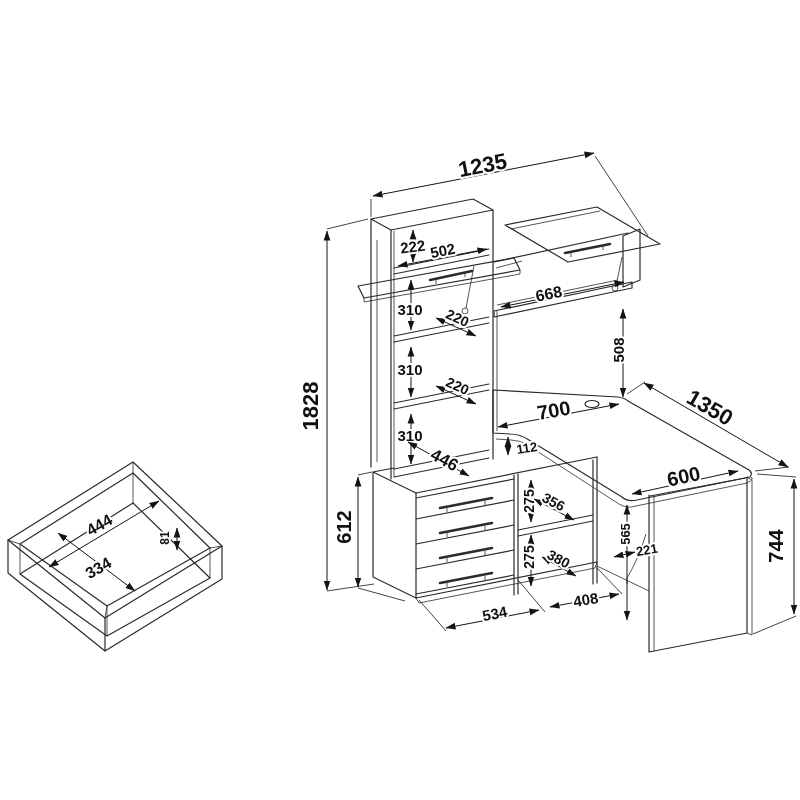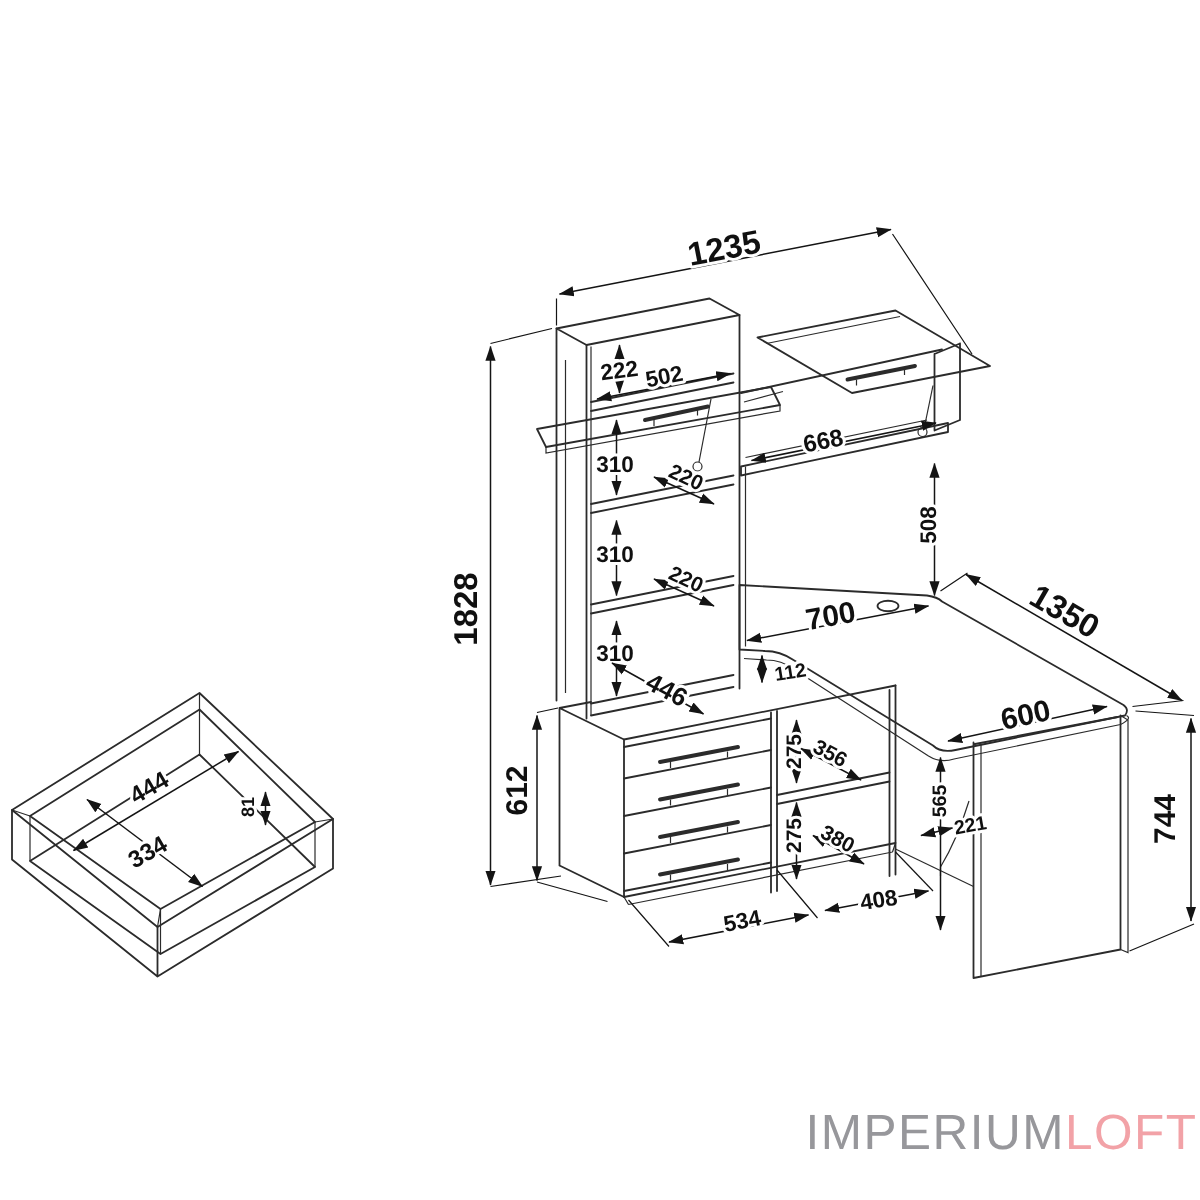--- a/index.html
+++ b/index.html
@@ -216,14 +216,13 @@
       <path class="dim" d="M58,533 L135,591"></path>
       <text class="dt" font-size="16" transform="translate(99,569) rotate(-30)">334</text>
     </g>
     <g>
       <path class="dim" d="M177,528 L177,550"></path>
       <text class="dt" font-size="12" transform="translate(166,538) rotate(-90)">81</text>
     </g>
   </g>
 </svg>
 
-<div class="watermark"><span style="color: rgb(151, 151, 155);">IMPERIUM</span><span style="color: rgb(242, 162, 167);">LOFT</span></div>
 </div>
 
 </body></html>

